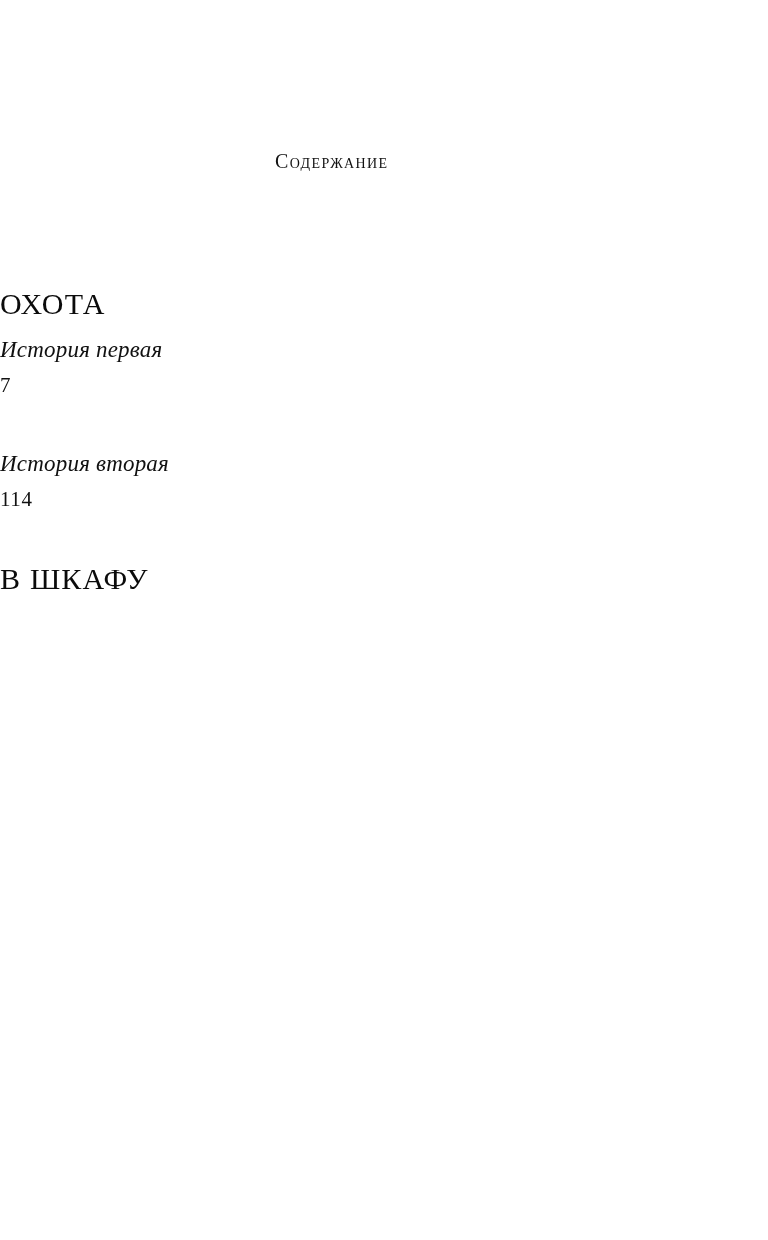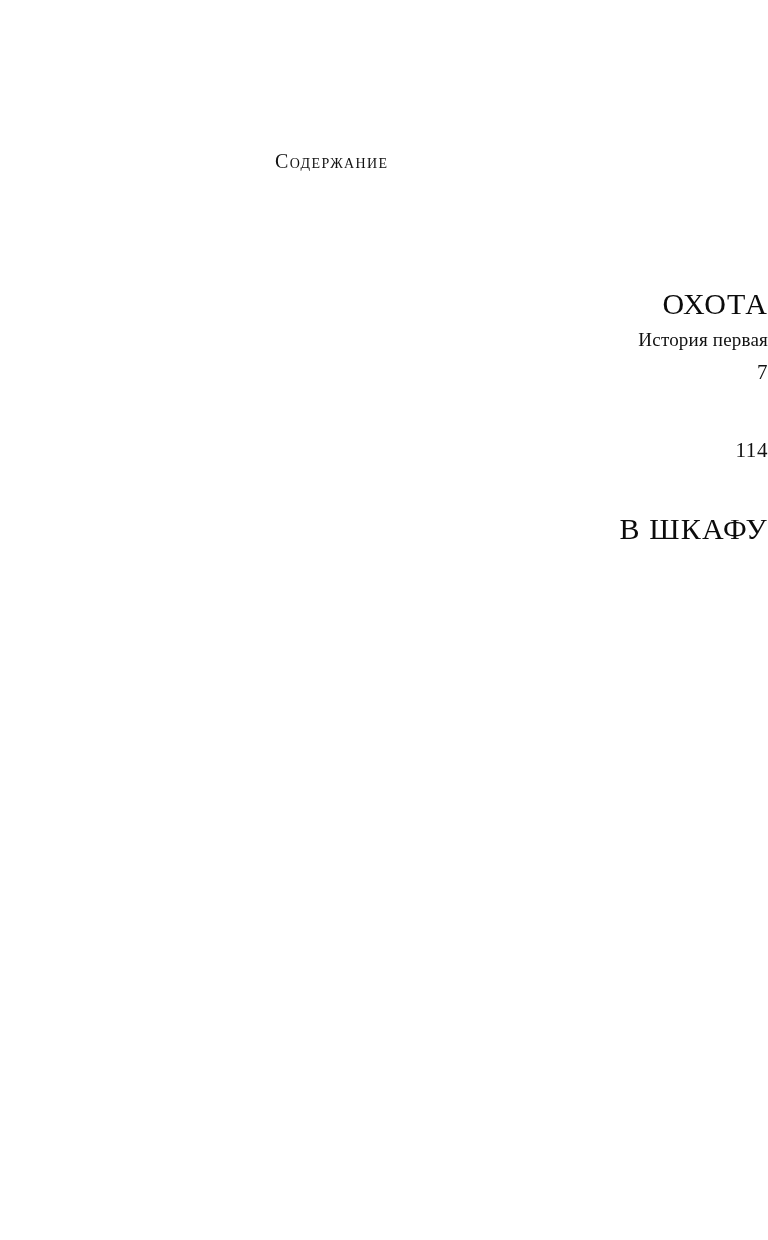--- a/index.html
+++ b/index.html
@@ -33,43 +33,44 @@
     text-transform: none;
     color: #111111;
     white-space: nowrap;
   }
 
   .toc-list {
     position: absolute;
     top: 286px;
     left: 0;
     right: 0;
-    text-align: right;
+    text-align: left;
   }
 
   .toc-entry {
     margin-bottom: 44px;
   }
   .toc-entry:last-child {
     margin-bottom: 0;
   }
 
   .entry-title {
     font-size: 30px;
     letter-spacing: 1.2px;
     line-height: 1.22;
     color: #0b0b0b;
   }
 
   .entry-subtitle {
-    font-size: 19px;
+    font-size: 23px;
     line-height: 1.5;
     letter-spacing: 0.2px;
     color: #111111;
-    margin-top: 3px;
+    margin-top: 10px;
+    font-style: italic;
   }
 
   .entry-page {
     font-size: 21px;
     line-height: 1.6;
     letter-spacing: 0.6px;
     color: #111111;
     margin-top: 2px;
   }
 </style>
@@ -82,20 +83,21 @@
 
   <div class="toc-list">
 
     <div class="toc-entry">
       <div class="entry-title">ОХОТА</div>
       <div class="entry-subtitle">История первая</div>
       <div class="entry-page">7</div>
     </div>
 
     <div class="toc-entry">
+      <div class="entry-subtitle">История вторая</div>
       <div class="entry-page">114</div>
     </div>
 
     <div class="toc-entry">
       <div class="entry-title">В ШКАФУ</div>
     </div>
 
   </div>
 </div>
 

